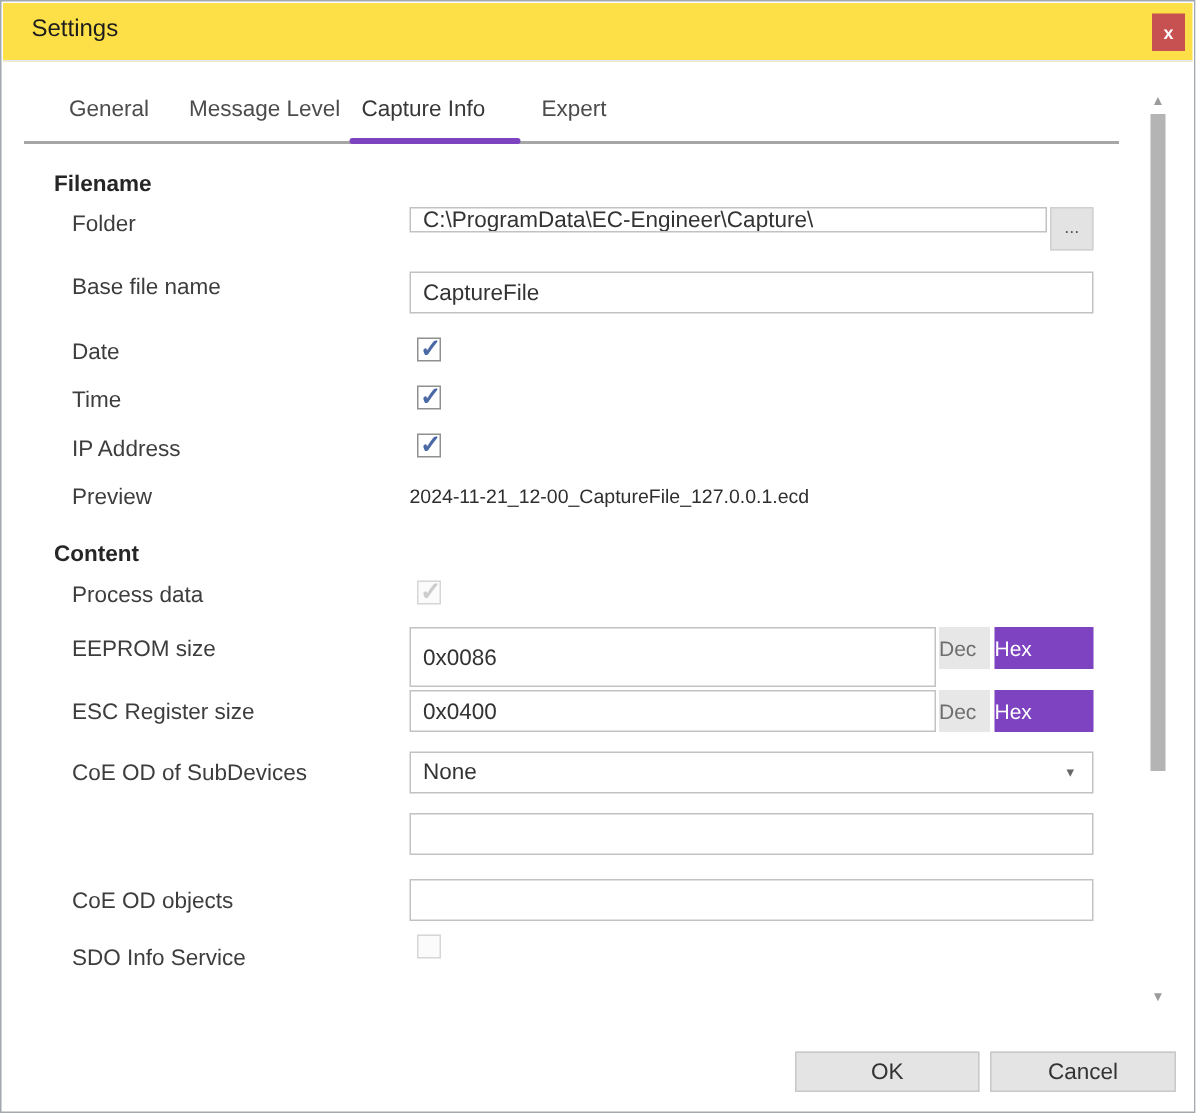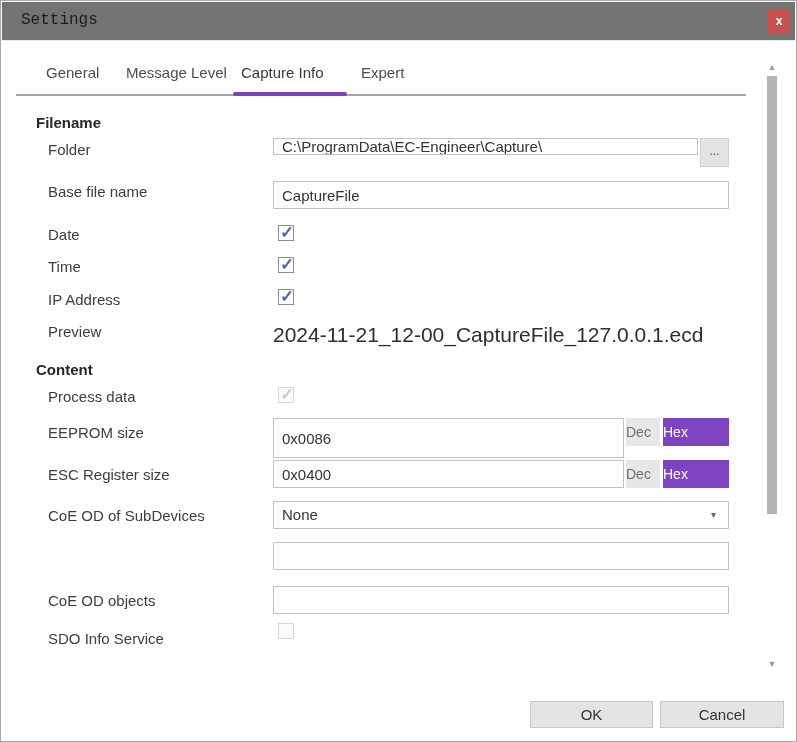--- a/index.html
+++ b/index.html
@@ -5,21 +5,21 @@
   * { margin:0; padding:0; box-sizing:border-box; }
   html,body { background:#f2f2f2; }
   body { font-family:"Liberation Sans", sans-serif; }
   #dialog {
     position:relative; width:797px; height:742px;
     background:#ffffff; border:1px solid #a2a8ad; overflow:hidden;
   }
   
   .titlebar {
     position:absolute; left:1px; top:1px; right:1px; height:39px;
-    background:#737373; border-bottom:1px solid #e2e9f0;font-family:Liberation Mono, monospace;
+    background:#fde047; border-bottom:1px solid #e2e9f0;
   }
   .title-text {
     position:absolute; left:19px; top:9px; font-size:16px; color:#1d1d1d;
   }
   .close-btn {
     position:absolute; right:5px; top:7px; width:22px; height:25px;
     background:#c75050; color:#ffffff; font-size:12px; font-weight:bold;
     display:flex; align-items:center; justify-content:center; cursor:pointer;
   }
   
@@ -55,21 +55,21 @@
     position:absolute; width:16px; height:16px; background:#fff;
     border:1px solid #909090; cursor:pointer;
   }
   .cb.checked::after {
     content:"\2713"; position:absolute; left:1px; top:-4px;
     color:#4a69a5; font-size:17px; font-weight:bold;
   }
   .cb.disabled { border-color:#d6d6d6; background:#fbfbfb; cursor:default; }
   .cb.disabled.checked::after { color:#cccccc; }
   .preview-value {
-    position:absolute; left:272px; font-size:21px; color:#2e2e2e;
+    position:absolute; left:272px; font-size:13px; color:#2e2e2e;
   }
   .seg-btn {
     position:absolute; height:28px; font-size:14px; text-align:left;
     line-height:28px; cursor:pointer;
   }
   .seg-dec { background:#e7e7e7; color:#6e6e6e; }
   .seg-hex { background:#7d43c1; color:#ffffff; }
   .dropdown {
     position:absolute; left:272px; top:500px; width:456px; height:28px;
     border:1px solid #c2c2c2; background:#fff; cursor:pointer;

